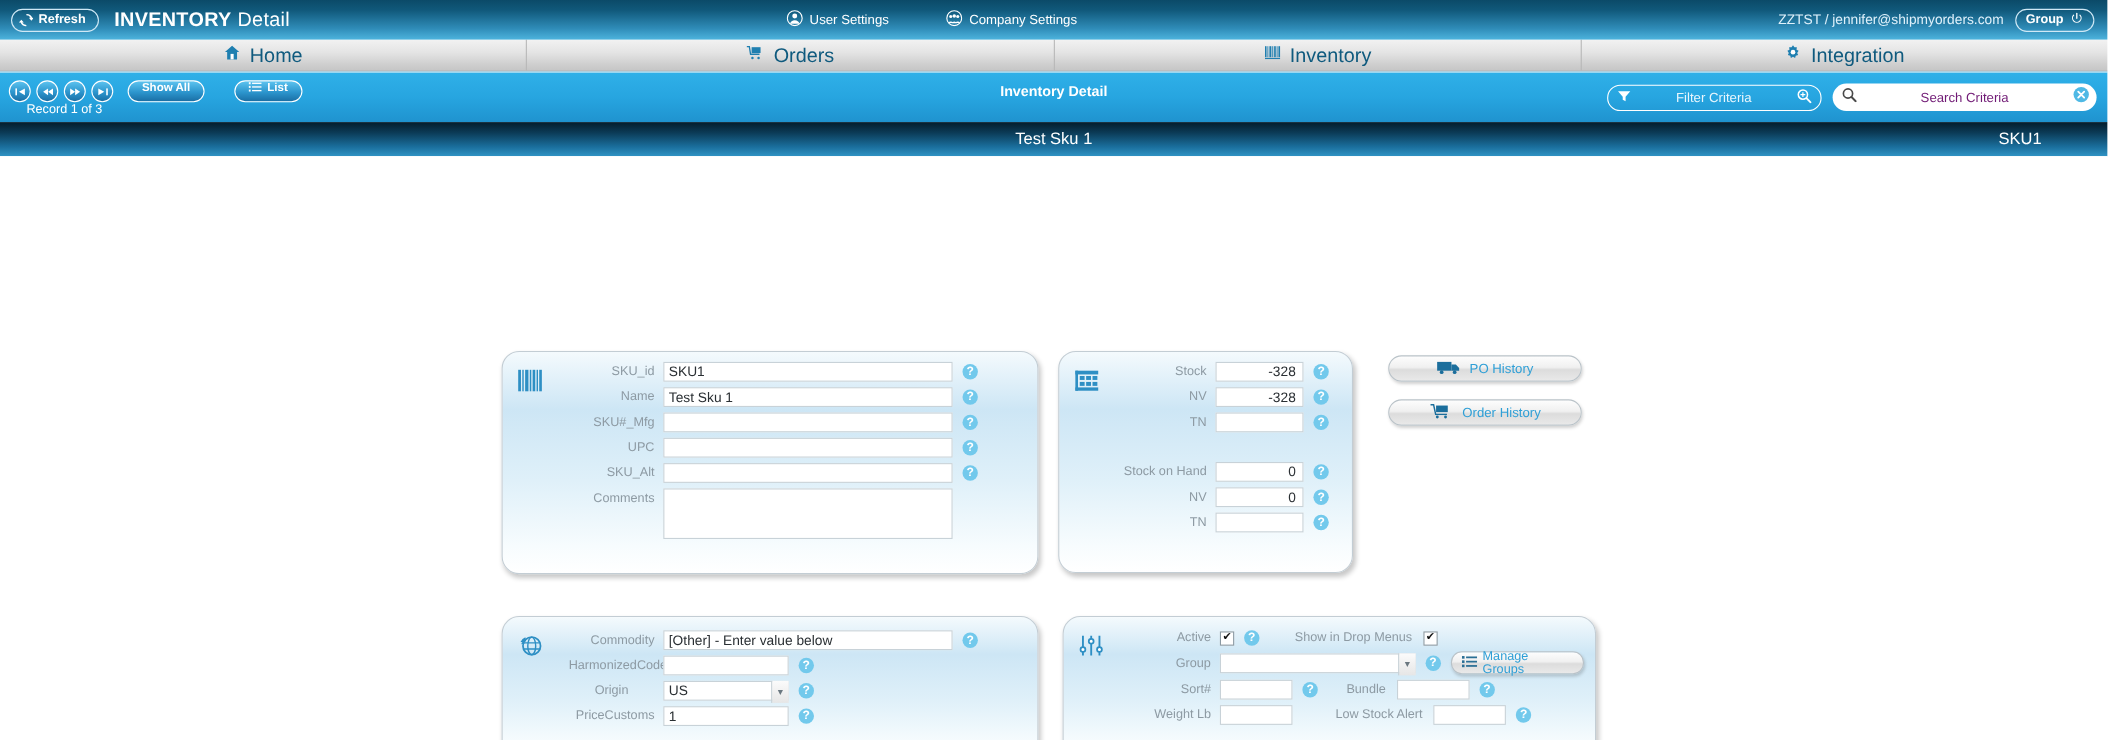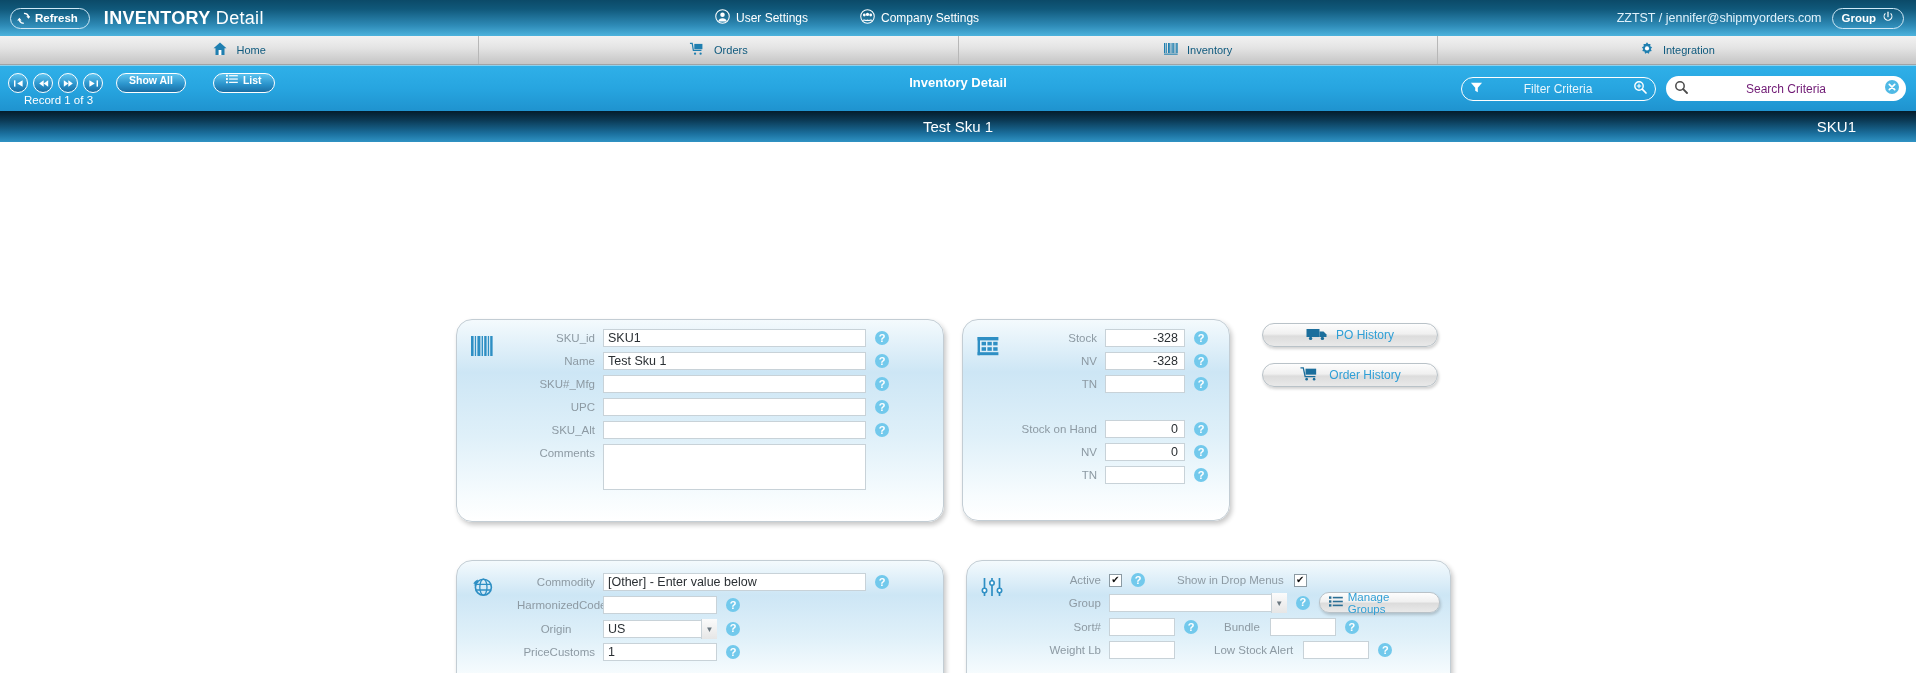--- a/index.html
+++ b/index.html
@@ -59,21 +59,21 @@
   
   .navbar {
     height: 29px;
     background: linear-gradient(to bottom, #f2f2f2 0%, #e4e4e4 42%, #cfcfcf 80%, #c6c6c6 100%);
     display: flex;
     border-bottom: 1px solid #9fa3a6;
   }
   .nav-item {
     flex: 1;
     display: flex; align-items: center; justify-content: center; gap: 8px;
-    color: #0f5a7e; font-size: 11px;
+    color: #0f5a7e; font-size: 18px;
     border-right: 1px solid #b7b7b7;
   }
   .nav-item:last-child { border-right: none; text-align: right; }
 
   
   .toolbar {
     position: relative;
     height: 46px;
     background: linear-gradient(to bottom, #2fb0e8 0%, #27a5e0 50%, #1f93cf 100%);
     border-top: 1px solid #8ed2ee;

